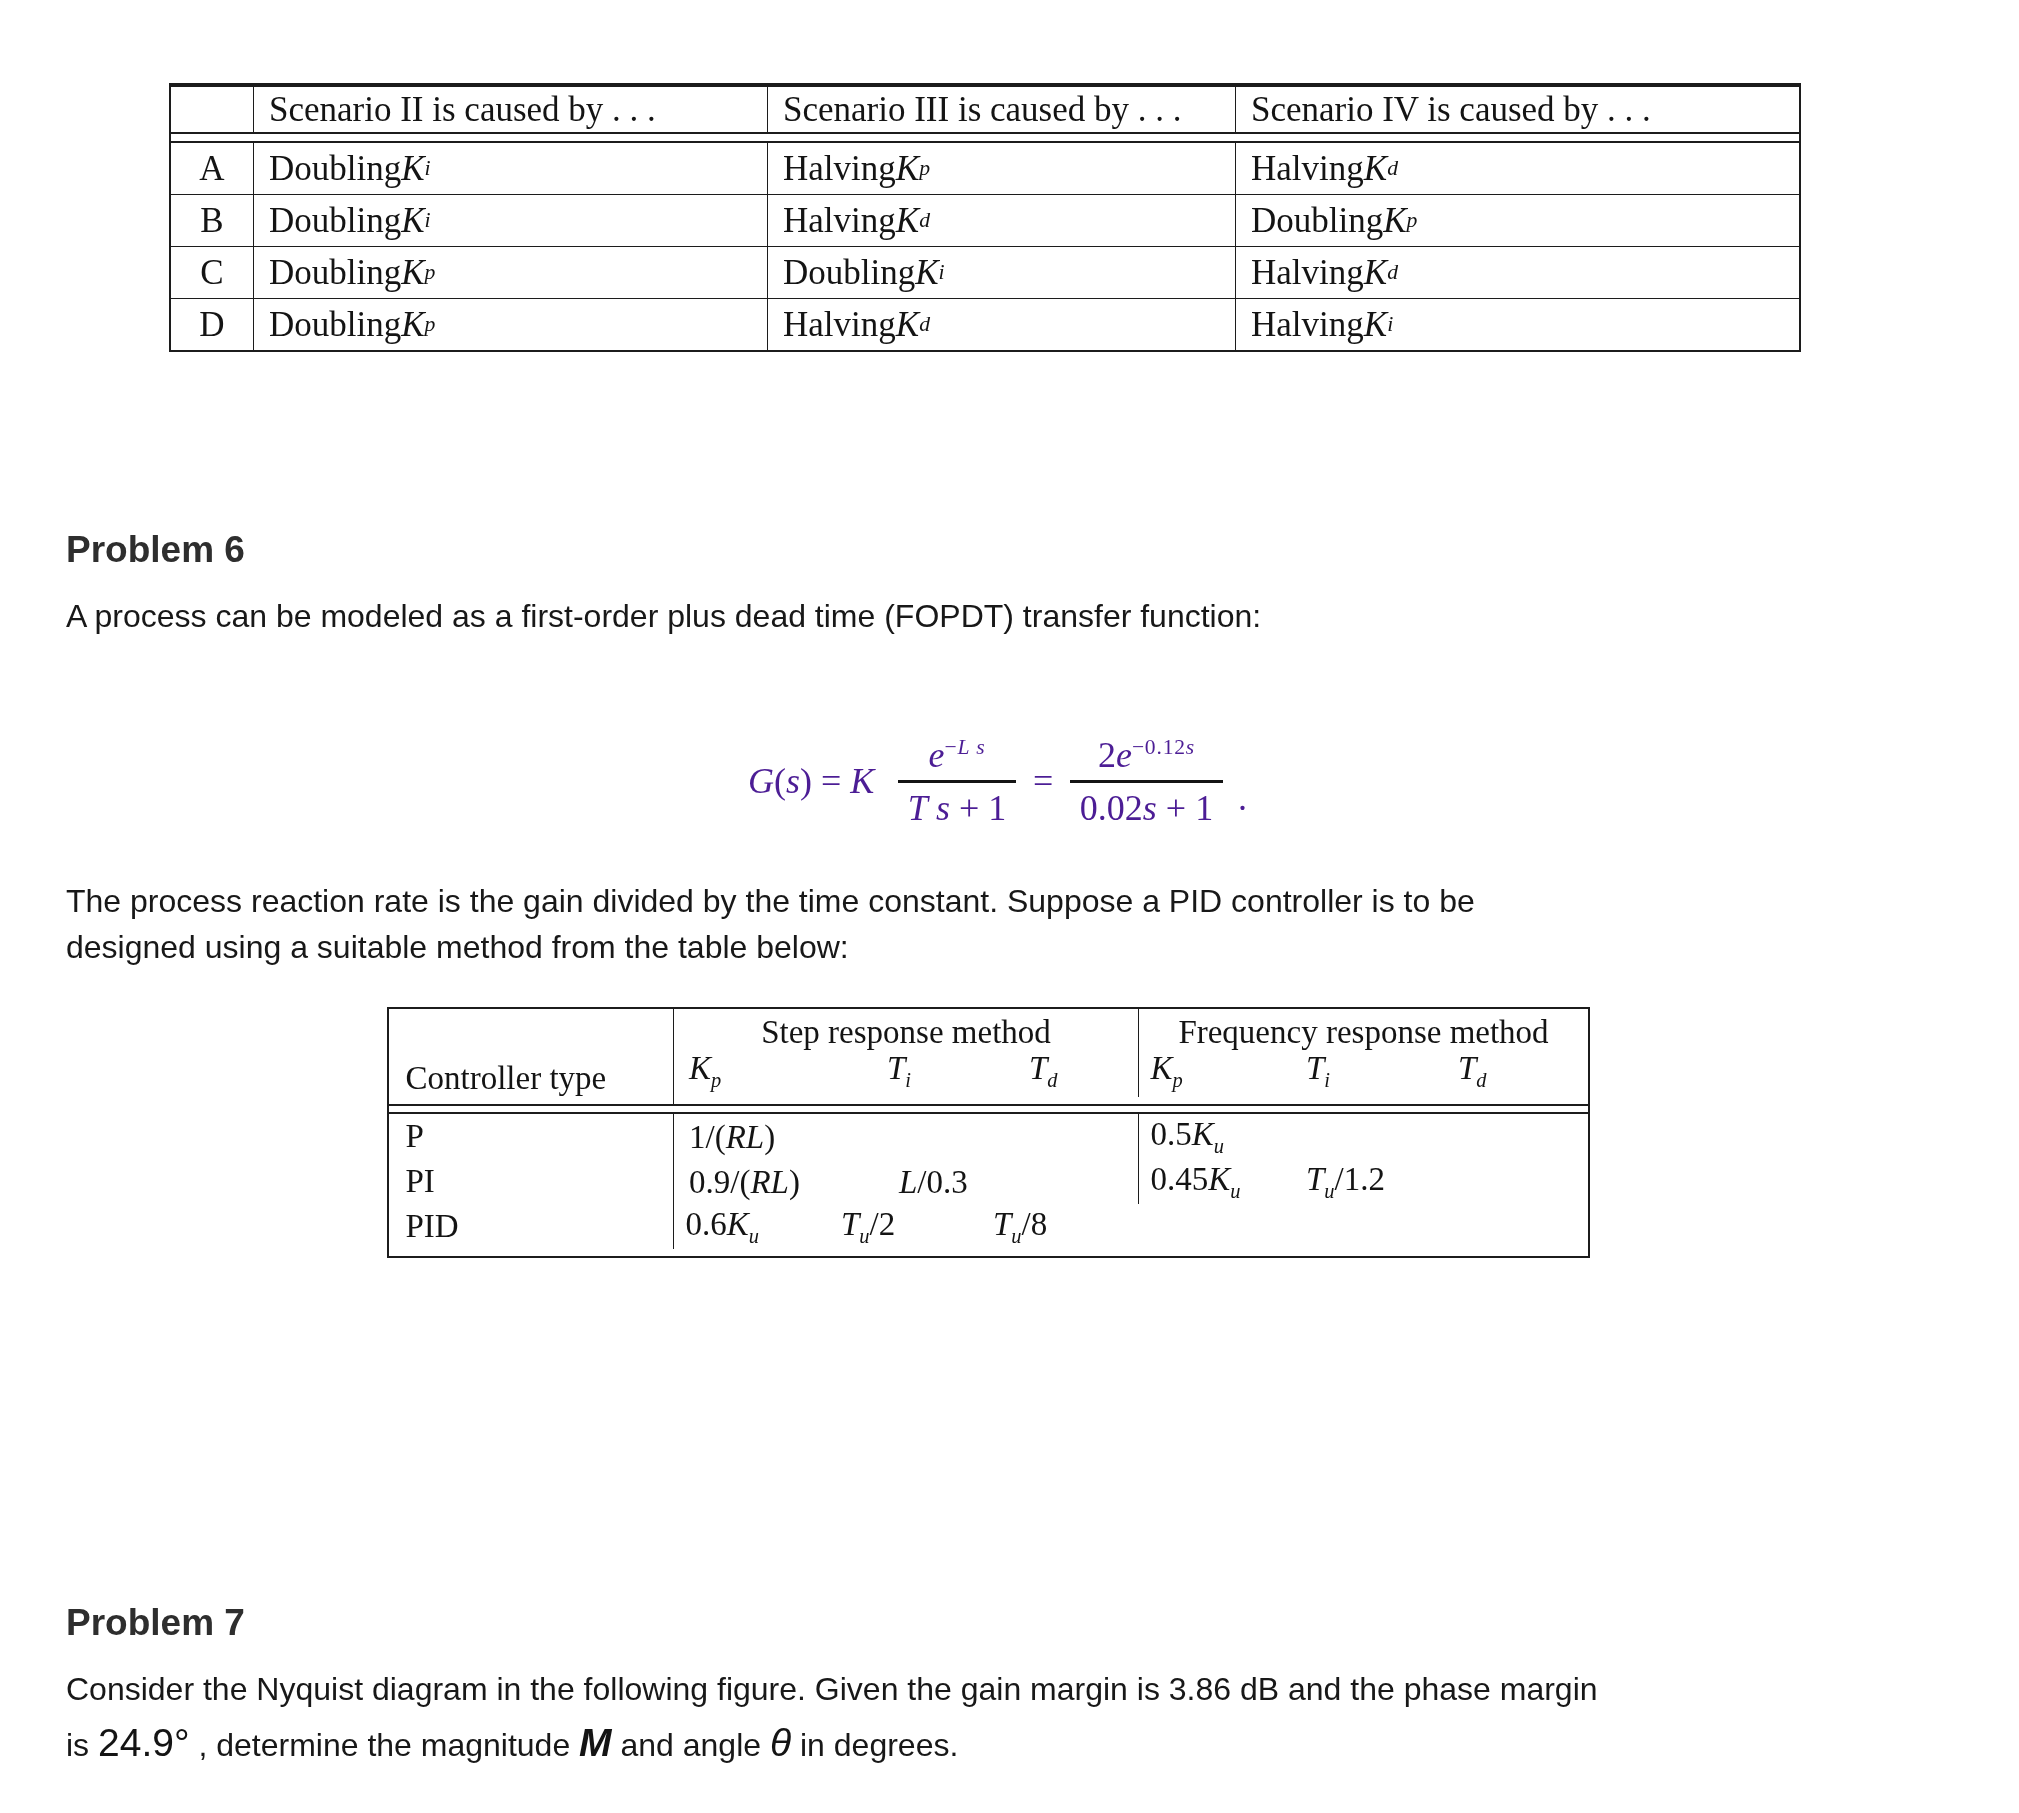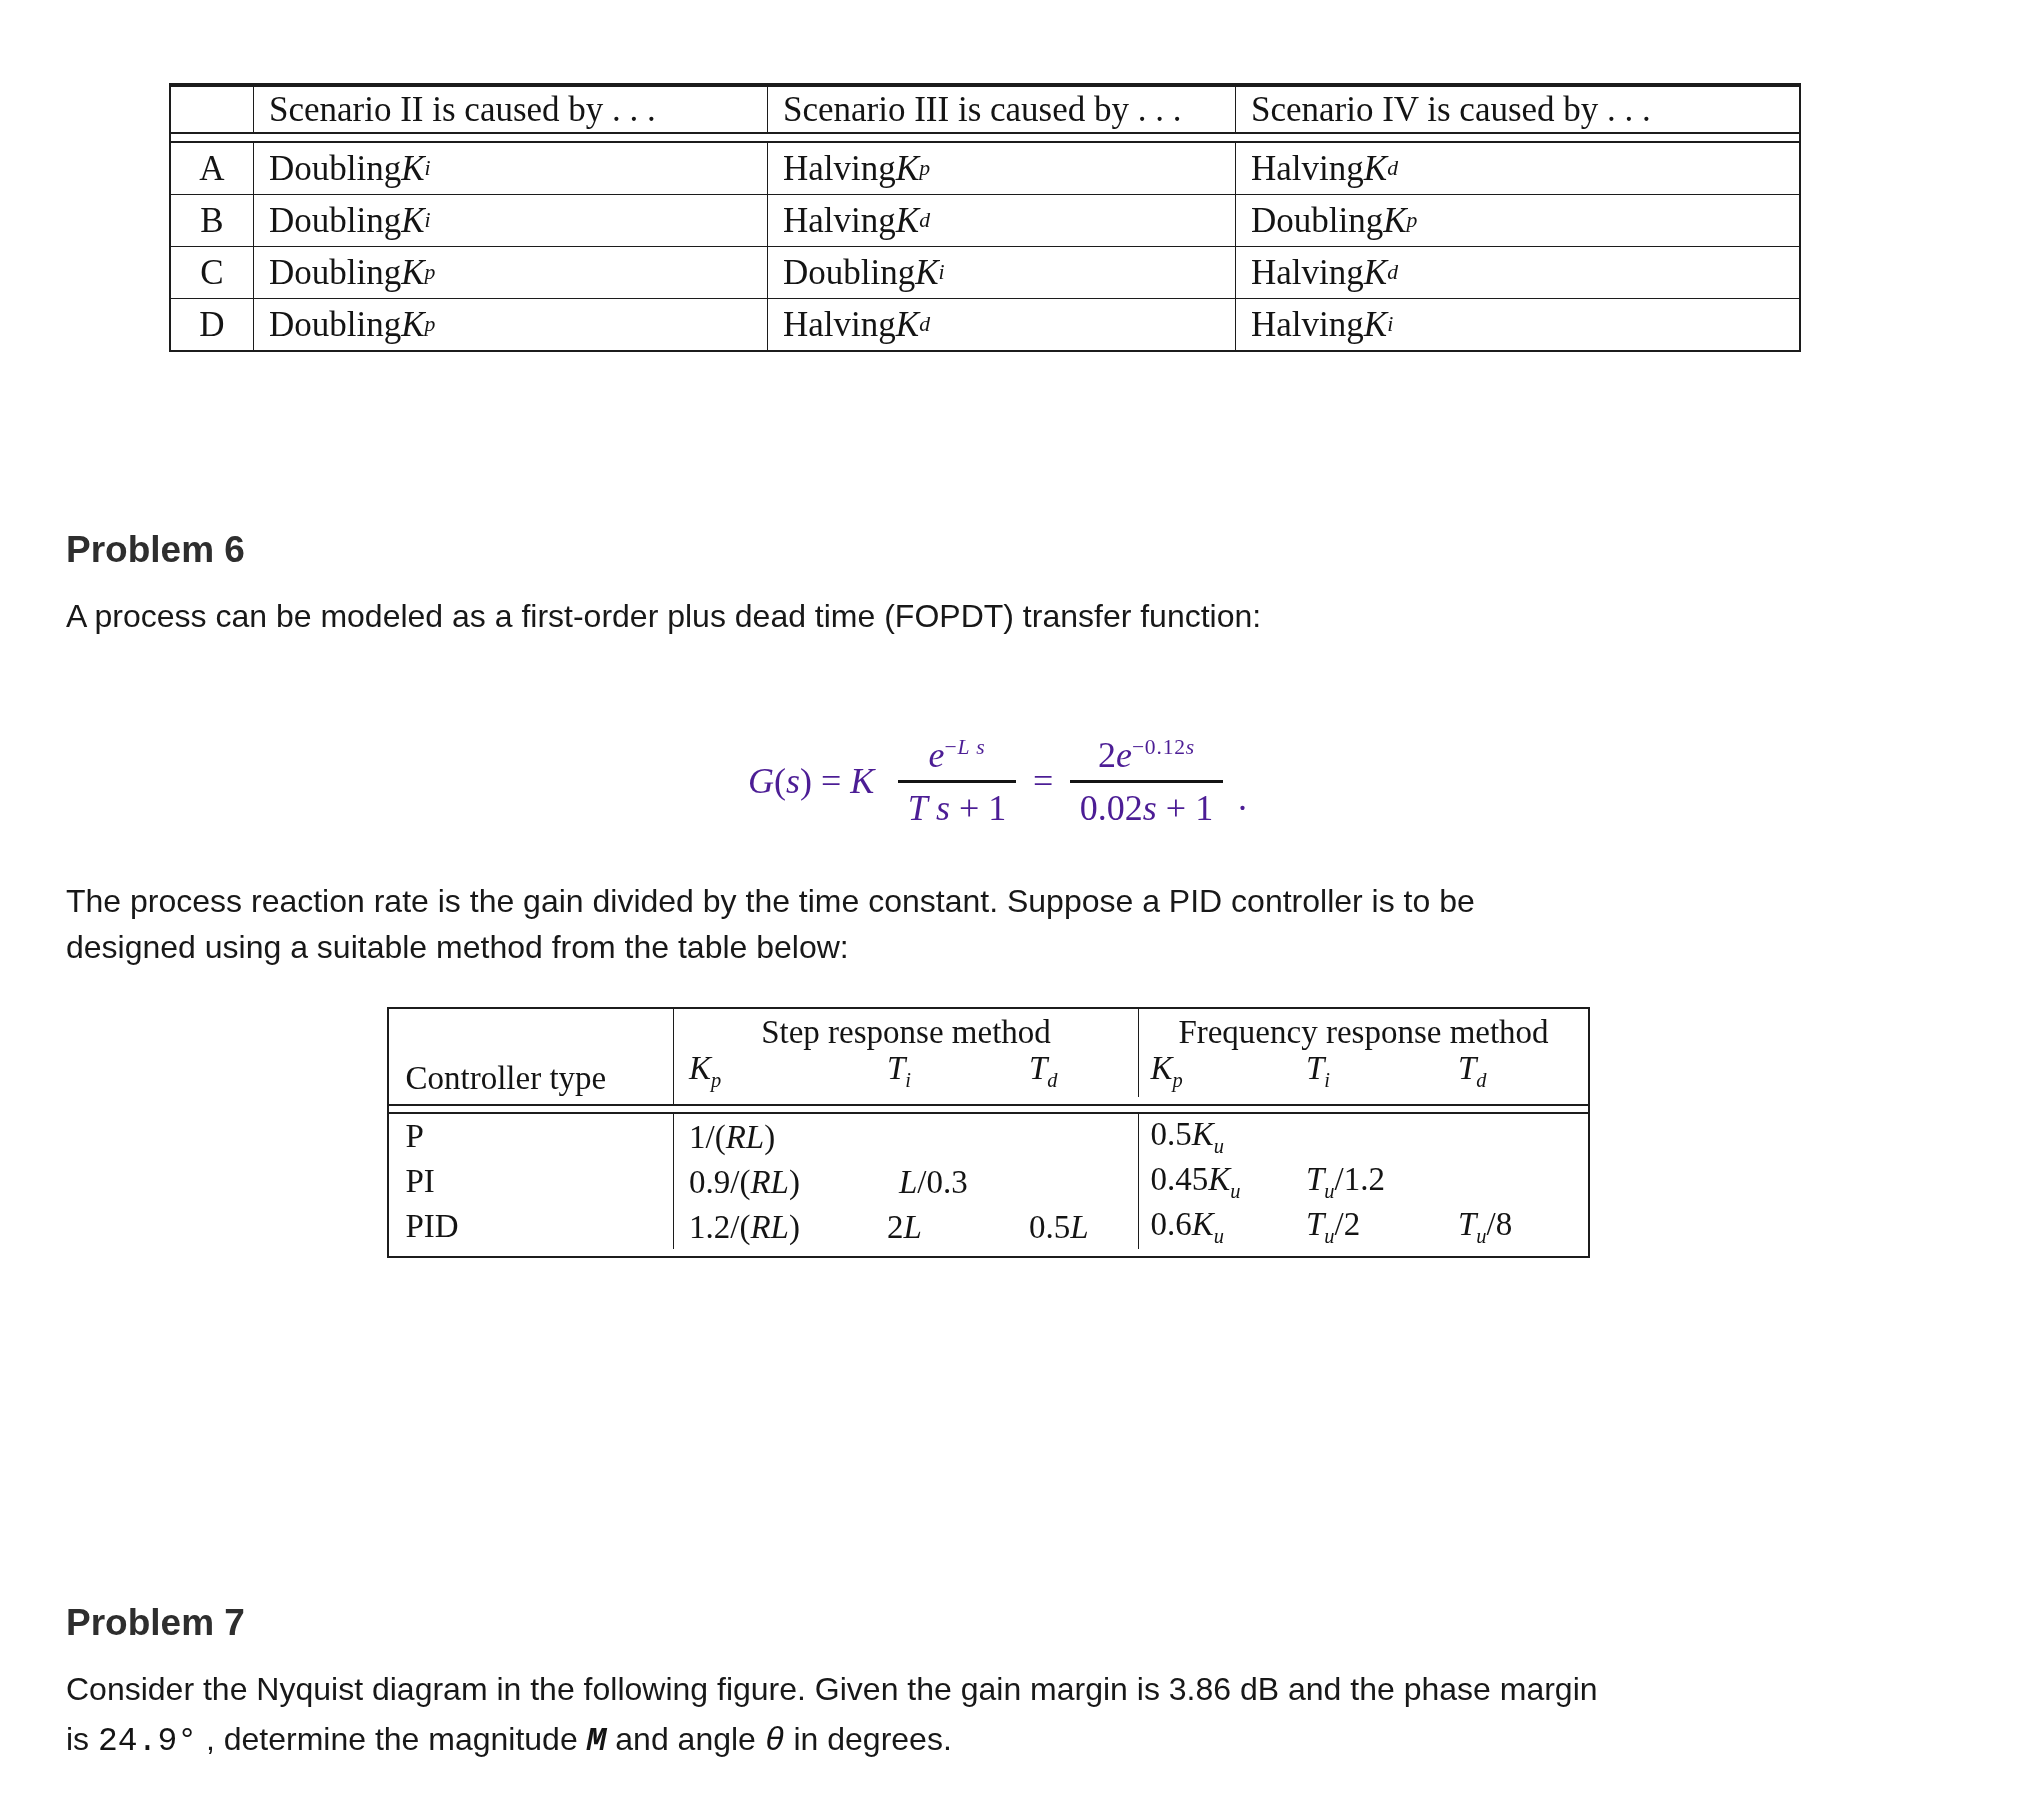--- a/index.html
+++ b/index.html
@@ -22,21 +22,21 @@
   .t1-body .t1-row + .t1-row{border-top:1.7px solid #1c1c1c;}
   .t1-cell{display:flex;align-items:center;padding-left:15px;white-space:nowrap;
            border-right:1.7px solid #1c1c1c;overflow:hidden;}
   .t1-cell:last-child{border-right:none;}
   .t1-label{justify-content:center;padding-left:0;}
 
   
   .heading{position:absolute;left:66px;font-weight:bold;font-size:37px;color:#2e2e2e;
            white-space:nowrap;letter-spacing:0px;}
   .bodyline{position:absolute;left:66px;font-size:32px;color:#181818;white-space:nowrap;}
-  .mtext{font-family:Liberation Mono, monospace;font-size:33px;color:#141414;}
+  .mtext{font-family:Liberation Sans, sans-serif;font-size:39px;color:#141414;}
   .mtext i{font-style:italic;}
   .mbold i{font-weight:bold;}
 
   
   .formula{position:absolute;left:748px;top:734px;display:flex;align-items:center;
            font-family:"Liberation Serif",serif;font-size:36px;color:#4c1d95;}
   .formula .m{white-space:nowrap;}
   .formula .gap{margin-right:15px;}
   .frac{display:inline-flex;flex-direction:column;align-items:center;margin:0 8.3px;}
   .frac .nline{white-space:nowrap;padding:0 10px 4.1px;}
@@ -166,25 +166,20 @@
         </div>
         <div class="t2-cell">
           <span class="t2-val" style="left:11.6px;">0.45<i>K</i><sub><i>u</i></sub></span>
           <span class="t2-val" style="left:167px;"><i>T</i><sub><i>u</i></sub>/1.2</span>
           <span class="t2-val" style="left:319px;"></span>
         </div>
       </div>
       <div class="t2-grid t2-row">
         <div class="t2-cell t2-rowlabel">PID</div>
         <div class="t2-cell">
-          <span class="t2-val" style="left:15px;">1.2/(<i>RL</i>)</span>
-          <span class="t2-val" style="left:213px;">2<i>L</i></span>
-          <span class="t2-val" style="left:355px;">0.5<i>L</i></span>
-        </div>
-        <div class="t2-cell">
           <span class="t2-val" style="left:11.6px;">0.6<i>K</i><sub><i>u</i></sub></span>
           <span class="t2-val" style="left:167px;"><i>T</i><sub><i>u</i></sub>/2</span>
           <span class="t2-val" style="left:319px;"><i>T</i><sub><i>u</i></sub>/8</span>
         </div>
       </div>
     </div>
   </div>
 
 
   <div class="heading" style="top:1602px;">Problem 7</div>

